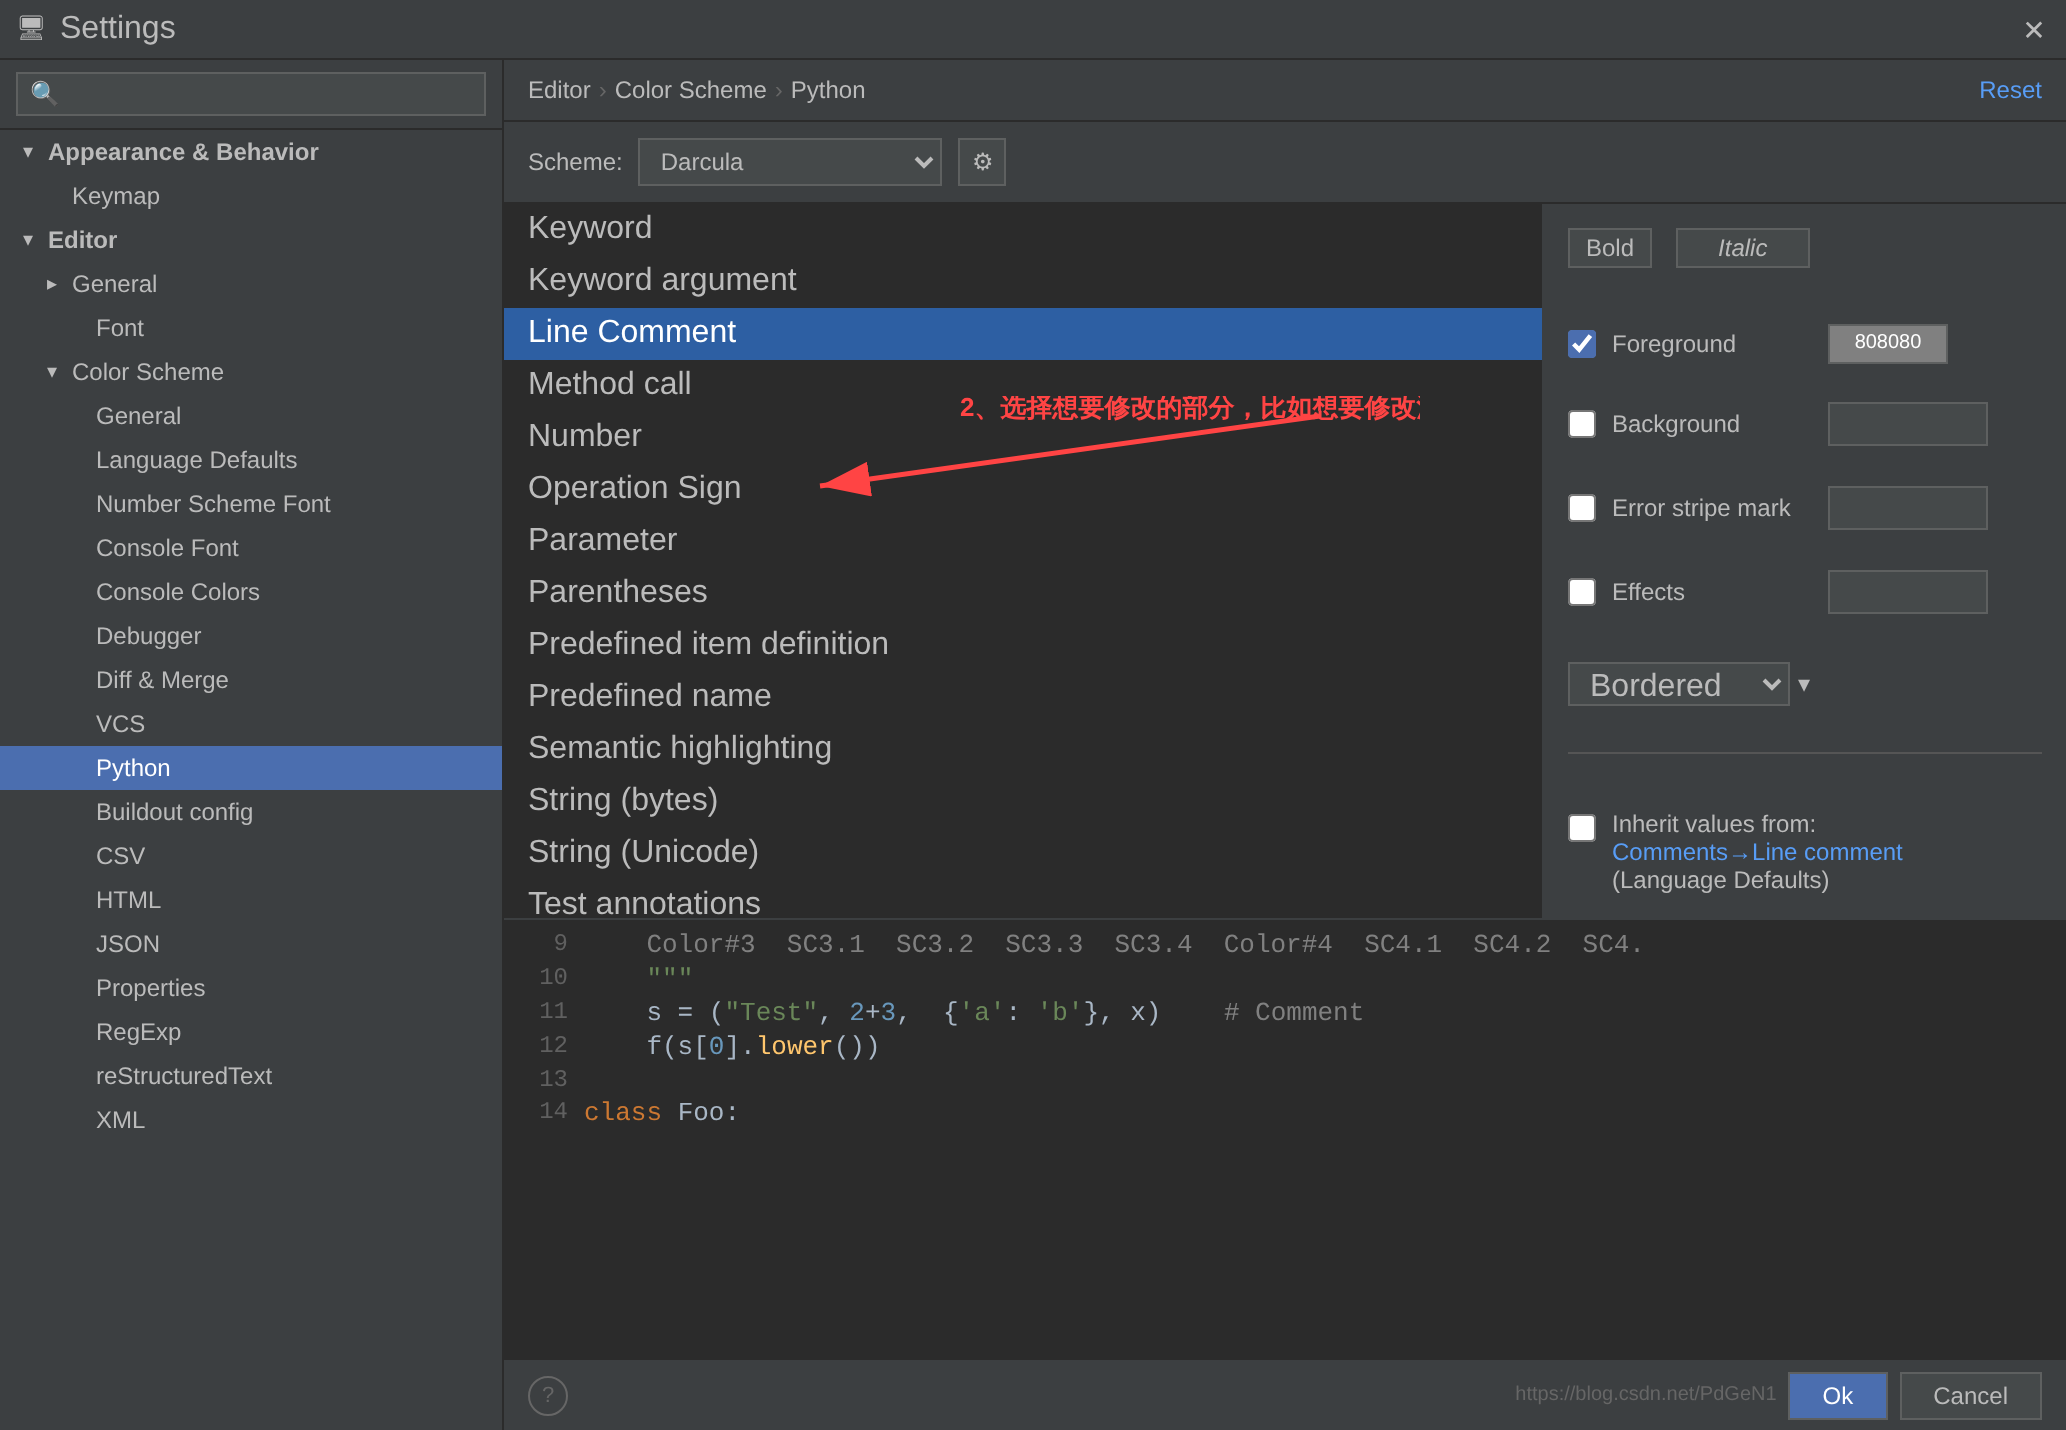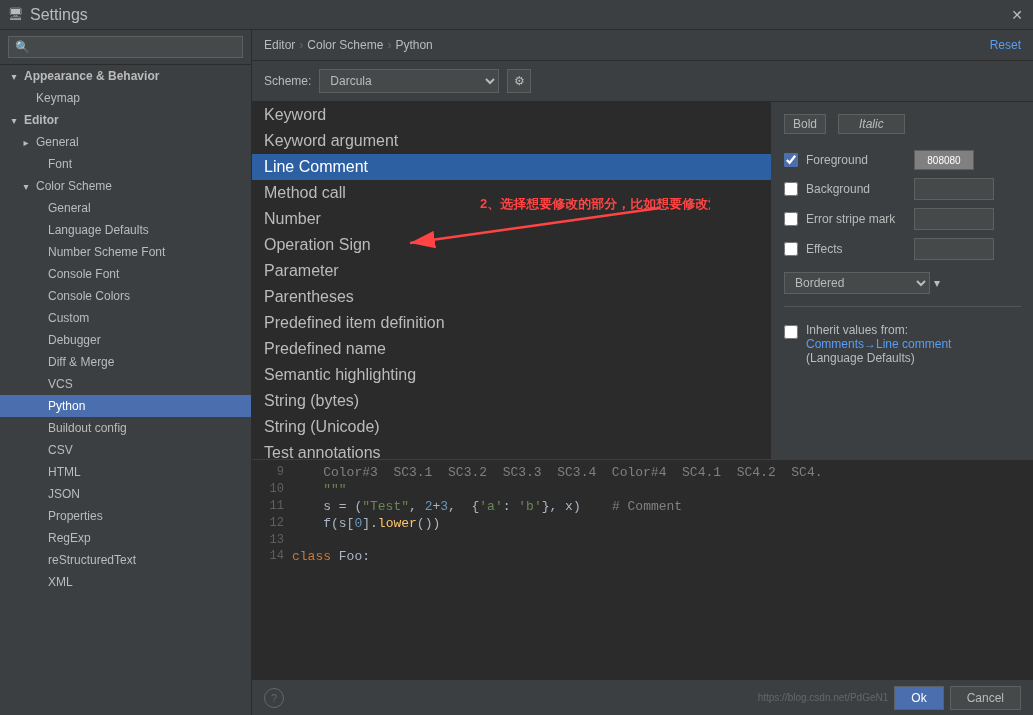--- a/index.html
+++ b/index.html
@@ -33,47 +33,47 @@
 
     
     .content-header { background: #3c3f41; padding: 8px 12px; display: flex; align-items: center; justify-content: space-between; border-bottom: 1px solid #2b2b2b; }
     .breadcrumb { display: flex; align-items: center; gap: 4px; color: #bbbbbb; font-size: 12px; }
     .breadcrumb-sep { color: #666; }
     .reset-btn { color: #589df6; cursor: pointer; font-size: 12px; background: none; border: none; }
 
     
     .scheme-row { padding: 8px 12px; background: #3c3f41; display: flex; align-items: center; gap: 8px; border-bottom: 1px solid #2b2b2b; }
     .scheme-label { color: #bbbbbb; font-size: 12px; }
-    .scheme-select { background: #45494a; border: 1px solid #5e6060; color: #bbbbbb; padding: 2px 6px; font-size: 12px; width: 180px; height: 24px; }
+    .scheme-select { background: #45494a; border: 1px solid #5e6060; color: #bbbbbb; padding: 2px 6px; font-size: 12px; width: 152px; height: 24px; }
     .scheme-gear { width: 24px; height: 24px; background: #45494a; border: 1px solid #5e6060; display: flex; align-items: center; justify-content: center; cursor: pointer; color: #bbbbbb; }
 
     
     .editor-body { display: flex; flex: 1; overflow: hidden; }
 
     
     .keyword-list { width: 520px; background: #2b2b2b; border-right: 1px solid #3c3f41; overflow-y: auto; flex-shrink: 0; }
     .keyword-item { padding: 4px 12px; cursor: pointer; color: #bbbbbb; font-size: 16px; }
     .keyword-item.selected { background: #2d5fa3; color: #ffffff; }
 
     
-    .props-panel { flex: 1; padding: 12px; background: #3c3f41; display: flex; flex-direction: column; gap: 8px; }
+    .props-panel { flex: 1; padding: 12px; background: #3c3f41; display: flex; flex-direction: column; gap: 8px; justify-content: space-between; }
     .prop-row { display: flex; align-items: center; gap: 8px; }
     .prop-checkbox { width: 14px; height: 14px; accent-color: #4b6eaf; }
     .prop-label { color: #bbbbbb; font-size: 12px; width: 100px; }
     .prop-color-box { width: 80px; height: 22px; background: #45494a; border: 1px solid #5e6060; display: inline-block; }
     .bold-btn { padding: 2px 8px; background: #45494a; border: 1px solid #5e6060; color: #bbbbbb; cursor: pointer; font-size: 12px; }
     .italic-btn { padding: 2px 20px; background: #45494a; border: 1px solid #5e6060; color: #bbbbbb; cursor: pointer; font-size: 12px; font-style: italic; }
 
     .inherit-row { display: flex; align-items: flex-start; gap: 8px; margin-top: 4px; }
     .inherit-checkbox { width: 14px; height: 14px; margin-top: 2px; }
     .inherit-text { color: #bbbbbb; font-size: 12px; }
     .inherit-link { color: #589df6; font-size: 12px; cursor: pointer; }
 
     .effects-dropdown { display: flex; align-items: center; gap: 4px; margin-top: 4px; }
-    .effects-select { background: #45494a; border: 1px solid #5e6060; color: #bbbbbb; padding: 2px 6px; font-size: 12px; width: 146px; height: 22px; }
+    .effects-select { background: #45494a; border: 1px solid #5e6060; color: #bbbbbb; padding: 2px 6px; font-size: 16px; width: 111px; height: 22px; }
 
     
     .code-preview { height: 220px; background: #2b2b2b; overflow: hidden; border-top: 1px solid #3c3f41; font-family: 'Courier New', monospace; font-size: 13px; padding: 4px 0; }
     .code-line { display: flex; padding: 1px 0; }
     .line-num { width: 40px; text-align: right; padding-right: 8px; color: #606060; font-size: 12px; user-select: none; }
     .line-content { color: #a9b7c6; white-space: pre; }
 
     
     .bottom-bar { height: 36px; background: #3c3f41; border-top: 1px solid #2b2b2b; display: flex; align-items: center; justify-content: space-between; padding: 0 12px; }
     .bottom-left { display: flex; align-items: center; }
@@ -147,24 +147,20 @@
           <span style="width:12px;display:inline-block;margin-right:4px;"></span>
           <span style="">Number Scheme Font</span>
         </div>
         <div class="sidebar-item indent2">
           <span style="width:12px;display:inline-block;margin-right:4px;"></span>
           <span style="">Console Font</span>
         </div>
         <div class="sidebar-item indent2">
           <span style="width:12px;display:inline-block;margin-right:4px;"></span>
           <span style="">Console Colors</span>
-        </div>
-        <div class="sidebar-item indent2">
-          <span style="width:12px;display:inline-block;margin-right:4px;"></span>
-          <span style="">Custom</span>
         </div>
         <div class="sidebar-item indent2">
           <span style="width:12px;display:inline-block;margin-right:4px;"></span>
           <span style="">Debugger</span>
         </div>
         <div class="sidebar-item indent2">
           <span style="width:12px;display:inline-block;margin-right:4px;"></span>
           <span style="">Diff &amp; Merge</span>
         </div>
         <div class="sidebar-item indent2">

